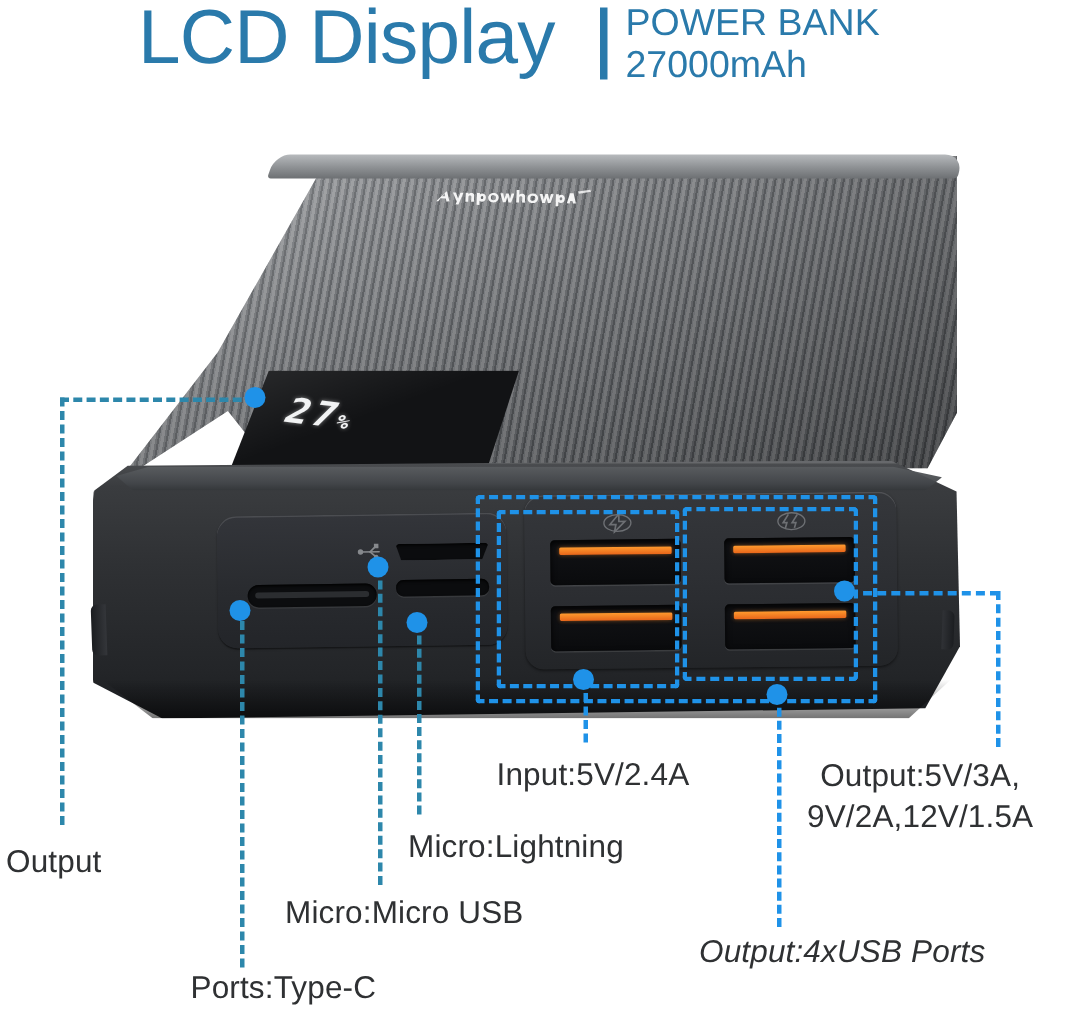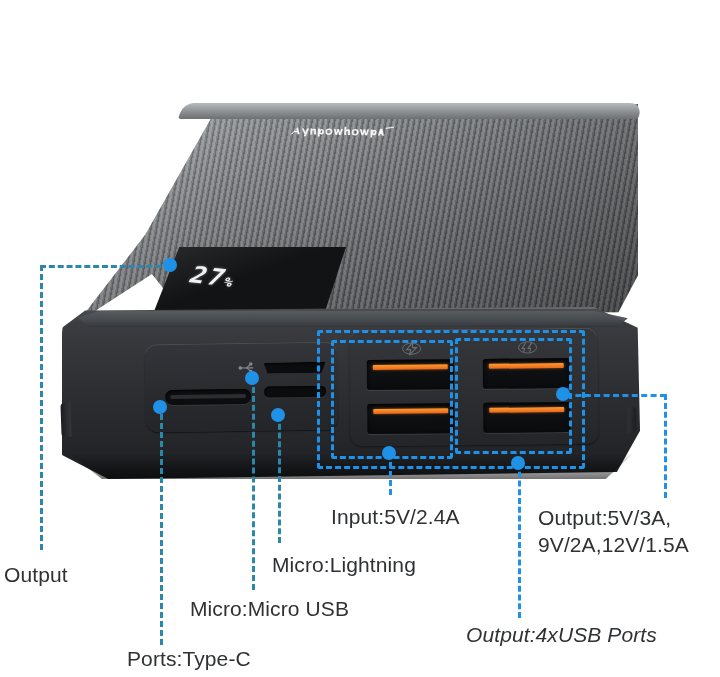--- a/index.html
+++ b/index.html
@@ -208,28 +208,36 @@
   }
   .boxd{
     position:absolute;border:3px dashed #1f92e8;border-radius:3px;
   }
 
   
   .lbl{
     position:absolute;font-size:21px;color:#2f3133;white-space:nowrap;
     line-height:26px;letter-spacing:.1px;
   }
-  .lbl.two{line-height:27px;}
+  .lbl.two{line-height:27px;text-align:center;}
   .lbl span{display:block;}
 </style>
 </head>
 <body>
 
 <div id="stage">
 
+  <div class="hdr">
+    <div class="hdr-main">LCD Display</div>
+    <div class="hdr-rule"></div>
+    <div class="hdr-sub">
+      <span>POWER BANK</span>
+      <span>27000mAh</span>
+    </div>
+  </div>
 
   <div class="product">
 
     <div class="top-face"></div>
     <div class="top-edge"></div>
     <div class="top-left-edge"></div>
 
     <div class="logo">
       <svg viewBox="0 0 108 17" xmlns="http://www.w3.org/2000/svg">
         <g fill="#ffffff">

